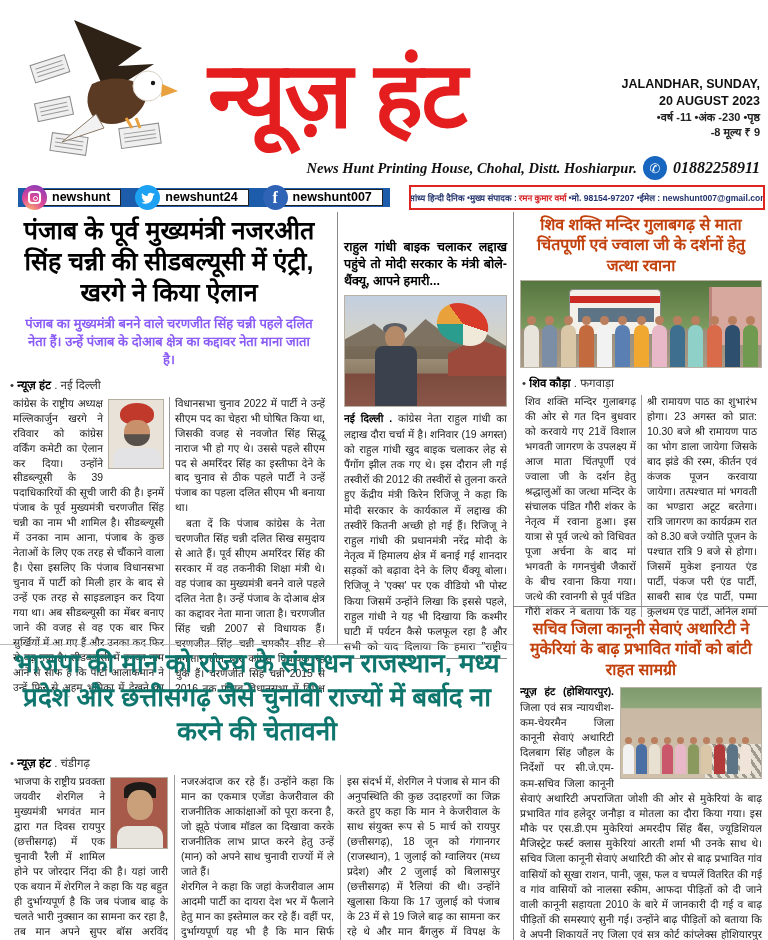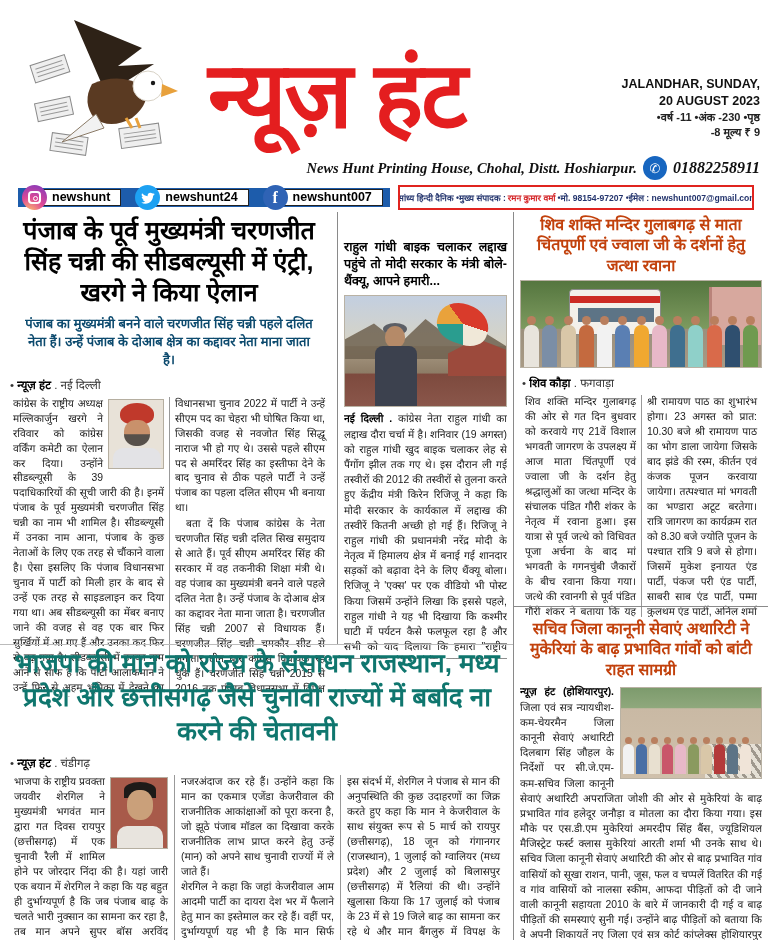--- a/index.html
+++ b/index.html
@@ -22,21 +22,21 @@
   .header-right { position:absolute; right:8px; top:76px; text-align:right; line-height:1.35; }
   .hr-bold { font-weight:bold; font-size:12.5px; color:#111; }
   .hr-small { font-weight:bold; font-size:11px; color:#222; }
   .printer-row { position:absolute; right:8px; top:156px; display:flex; align-items:center; gap:6px; }
   .printer-text { font-family:"Liberation Serif", serif; font-style:italic; font-weight:bold; font-size:14.5px; color:#111; }
   .phone-badge { width:24px; height:24px; border-radius:50%; background:#1766c0; color:#fff;
     display:flex; align-items:center; justify-content:center; font-size:13px; flex:0 0 auto; }
   .phone-number { font-family:"Liberation Serif", serif; font-style:italic; font-weight:bold; font-size:16px; color:#111; }
 
   
-  .social-row { position:absolute; left:0; top:183px; width:768px; height:29px; display:flex; align-items:center; }
+  .social-row { position:absolute; left:0; top:183px; width:768px; height:29px; display:flex; align-items:center;gap:11px; }
   .social-bar { margin-left:18px; width:372px; height:19px; background:#1d5cab; display:flex; align-items:center; gap:14px; padding-left:4px; }
   .chip { display:flex; align-items:center; }
   .icon-circle { width:25px; height:25px; border-radius:50%; display:flex; align-items:center; justify-content:center; flex:0 0 auto; z-index:2; }
   .ig { background:radial-gradient(circle at 30% 110%, #fdc468 0%, #df4996 45%, #8a3ab9 90%); }
   .ig-glyph { width:13px; height:13px; border:2px solid #fff; border-radius:4px; position:relative; }
   .ig-glyph::after { content:""; position:absolute; left:3px; top:3px; width:3px; height:3px; border:1.5px solid #fff; border-radius:50%; }
   .tw { background:#1da1f2; }
   .fb { background:#2f63b5; color:#fff; font-weight:bold; font-family:"Liberation Serif", serif; font-size:16px; }
   .handle-box { background:#fff; border:1px solid #222; font-weight:bold; font-size:12.5px; padding:0 10px 1px 8px; margin-left:-4px; color:#000; }
   .info-box { margin-left:8px; width:356px; height:25px; border:2px solid #e0241f; background:#fff;
@@ -50,21 +50,21 @@
   .art-channi { width:337px; padding:3px 7px 0 8px; }
   .art-rahul { width:176px; border-left:1px solid #8a8a8a; padding:3px 6px 0 6px; }
   .art-bjp { height:296px; padding:2px 7px 0 8px; border-top:1px solid #bbb; }
   .right-block { width:255px; border-left:1px solid #8a8a8a; display:flex; flex-direction:column; }
   .art-jattha { height:386px; padding:3px 6px 0 6px; }
   .art-relief { height:342px; padding:12px 6px 0 6px; border-top:1px solid #8a8a8a;margin-top:8px; }
 
   .headline-xl { font-size:25px; font-weight:bold; line-height:1.24; text-align:center; color:#000; }
   .headline-lg { font-size:26px; font-weight:bold; line-height:1.3; text-align:center; color:#0f766e; }
   .headline-md { font-size:16px; font-weight:bold; line-height:1.28; text-align:center; color:#c2410c; }
-  .subhead { font-size:13px; font-weight:bold; text-align:center; margin:7px 14px 2px 14px; line-height:1.4; color:#0c4a6e; }
+  .subhead { font-size:13px; font-weight:bold; text-align:center; margin:7px 14px 2px 14px; line-height:1.4; color:#8b5cf6; }
   .byline { font-size:11.5px; margin:7px 0 5px 2px; color:#333; }
   .byline .src { font-weight:bold; color:#000; }
   .body-cols { display:flex; }
   .bcol { width:50%; padding:0 5px; font-size:10.4px; line-height:1.44; text-align:justify; overflow:hidden; }
   .bcol + .bcol { border-left:1px solid #999; }
   .bcol p + p { text-indent:11px; margin-top:1px; }
   .b3col { display:flex; height:216px; }
   .b3col .tcol { width:33.33%; padding:0 6px; font-size:10.4px; line-height:1.44; text-align:justify; overflow:hidden; }
   .b3col .tcol + .tcol { border-left:1px solid #999; }
   .lead-bold { font-weight:bold; font-size:12.6px; line-height:1.36; text-align:justify; color:#000;margin-top:24px; }
@@ -211,21 +211,21 @@
     </div>
   </div>
 
   <div class="main">
 
     <div class="left-block">
 
       <div class="top-row">
 
         <div class="art-channi">
-          <div class="headline-xl">पंजाब के पूर्व मुख्यमंत्री चरणजीत सिंह चन्नी की सीडबल्यूसी में एंट्री, खरगे ने किया ऐलान</div>
+          <div class="headline-xl">पंजाब के पूर्व मुख्यमंत्री नजरअीत सिंह चन्नी की सीडबल्यूसी में एंट्री, खरगे ने किया ऐलान</div>
           <div class="subhead">पंजाब का मुख्यमंत्री बनने वाले चरणजीत सिंह चन्नी पहले दलित नेता हैं। उन्हें पंजाब के दोआब क्षेत्र का कद्दावर नेता माना जाता है।</div>
           <div class="byline">
             <span>•</span>
             <span class="src">न्यूज़ हंट</span>
             <span>.</span>
             <span>नई दिल्ली</span>
           </div>
           <div class="body-cols" style="height:300px;">
             <div class="bcol">
               <div class="portrait channi-portrait photo-frame">

